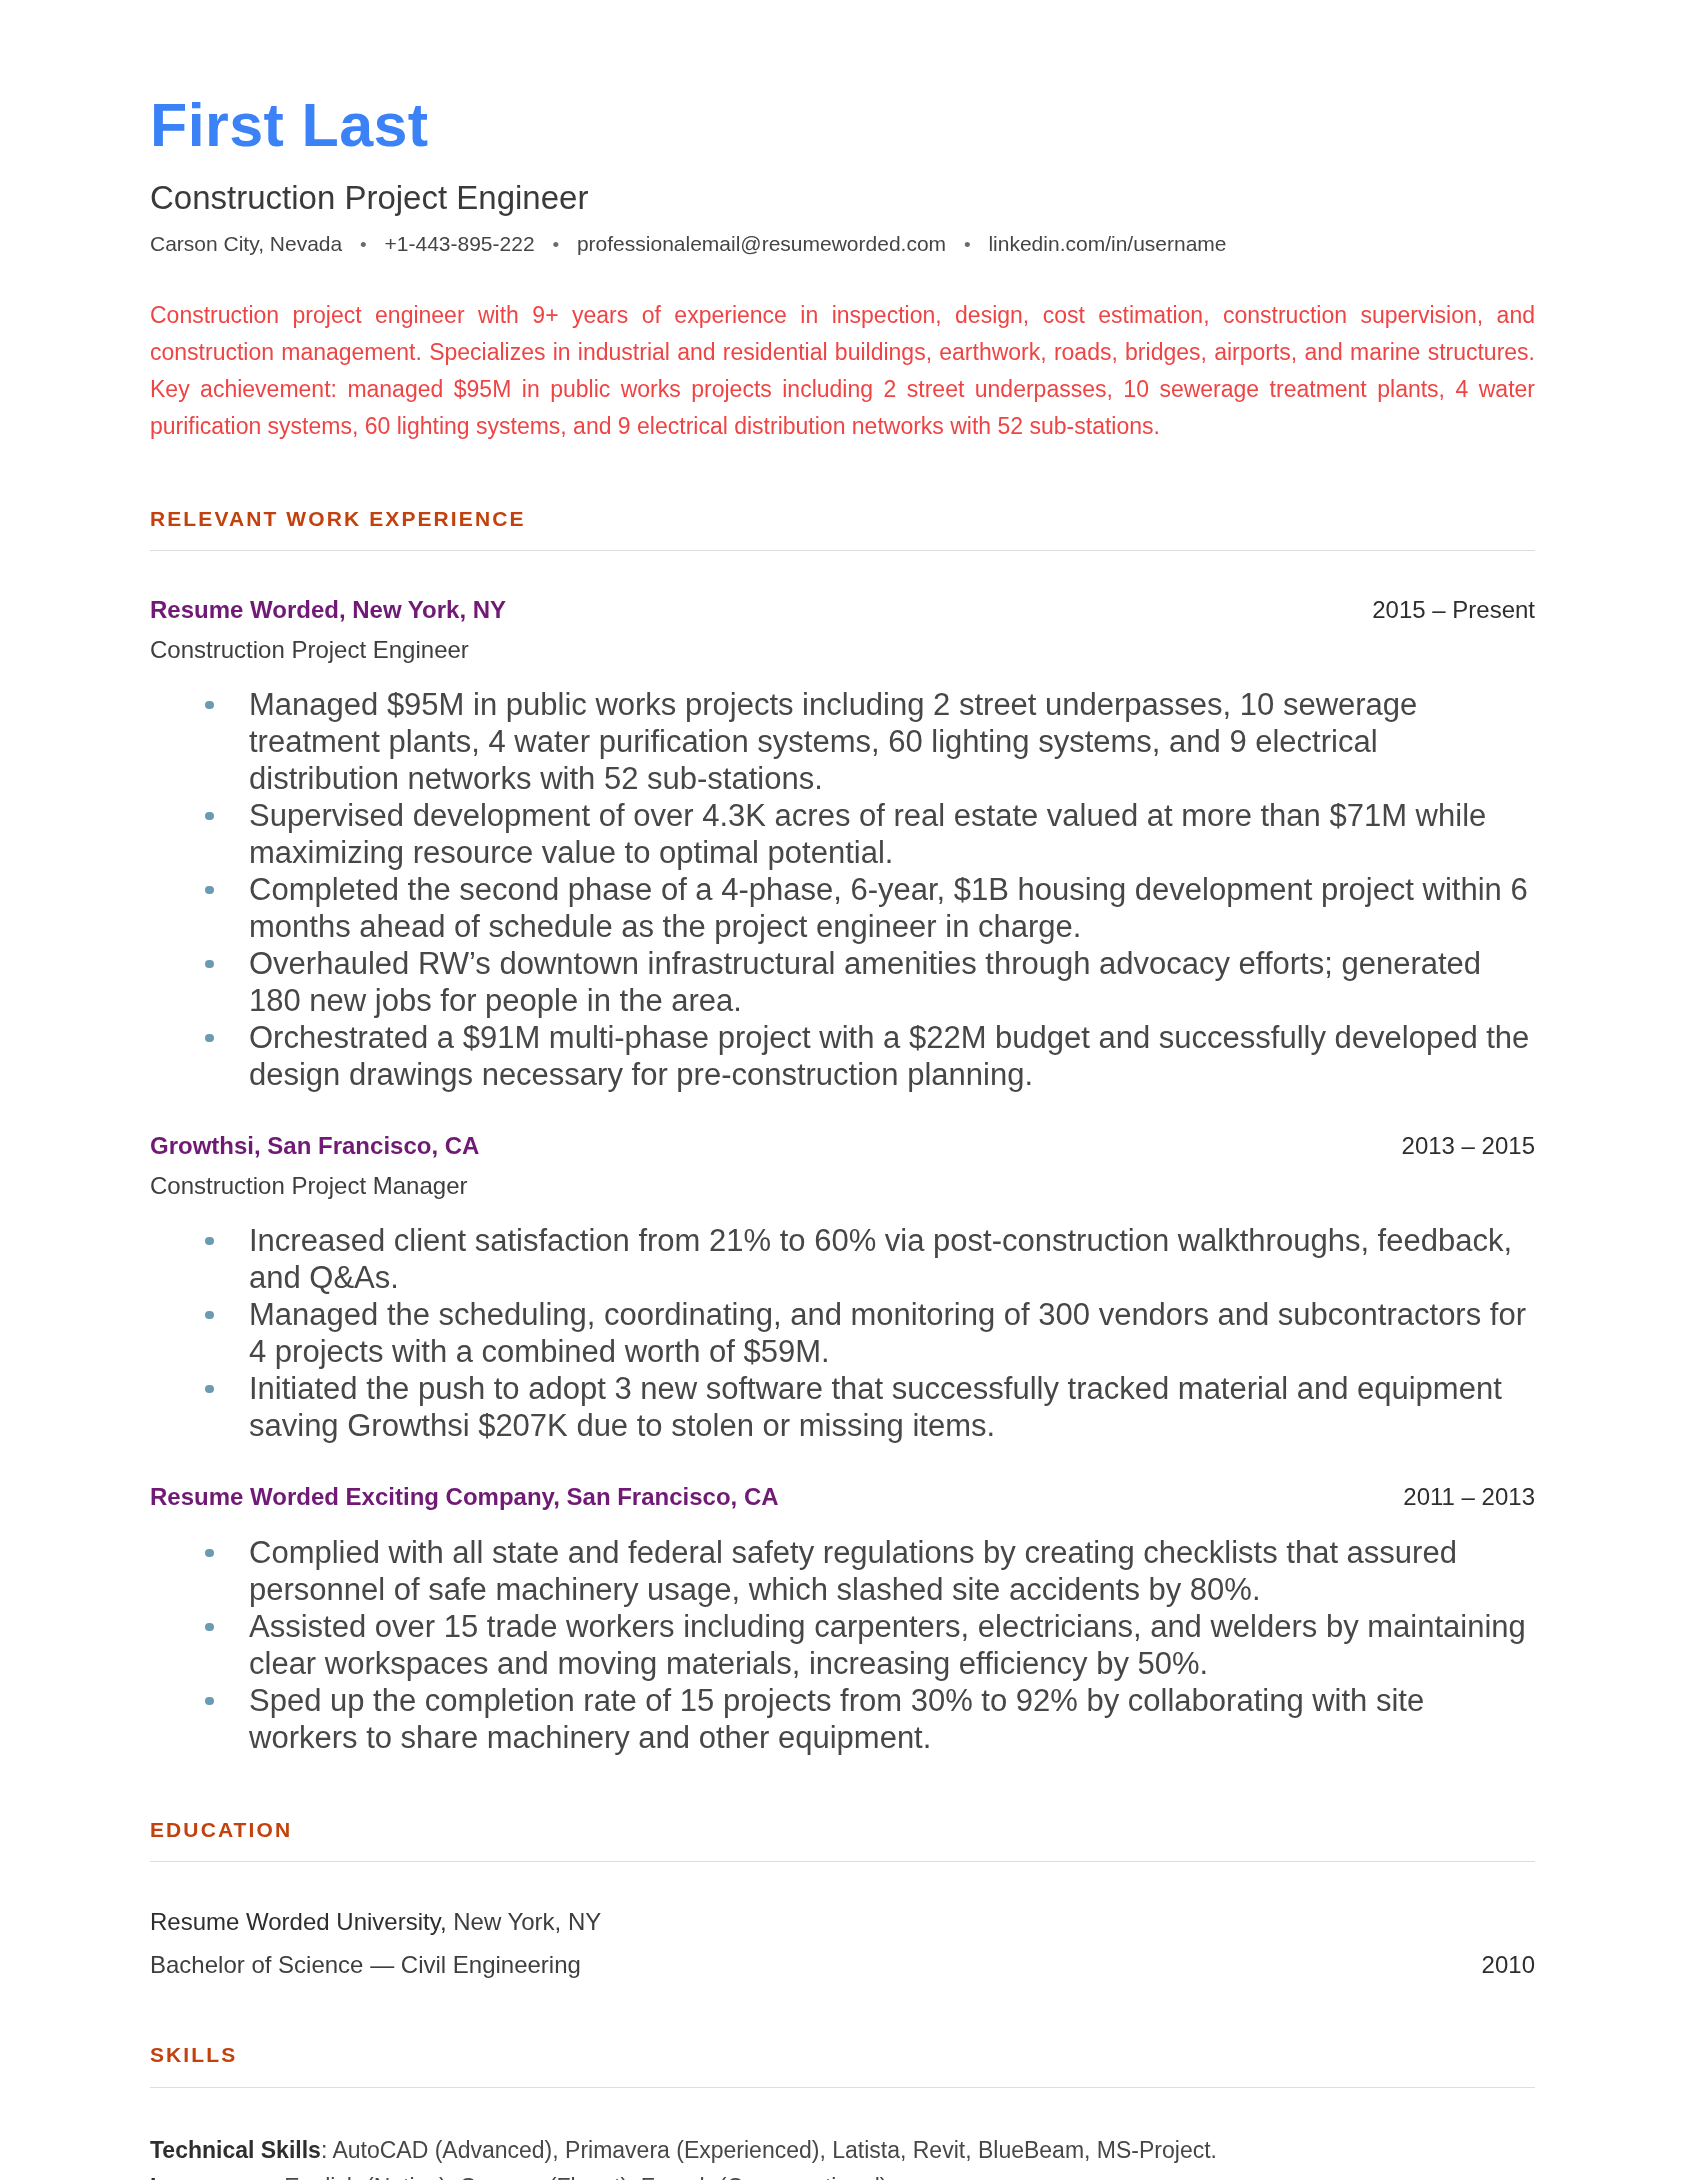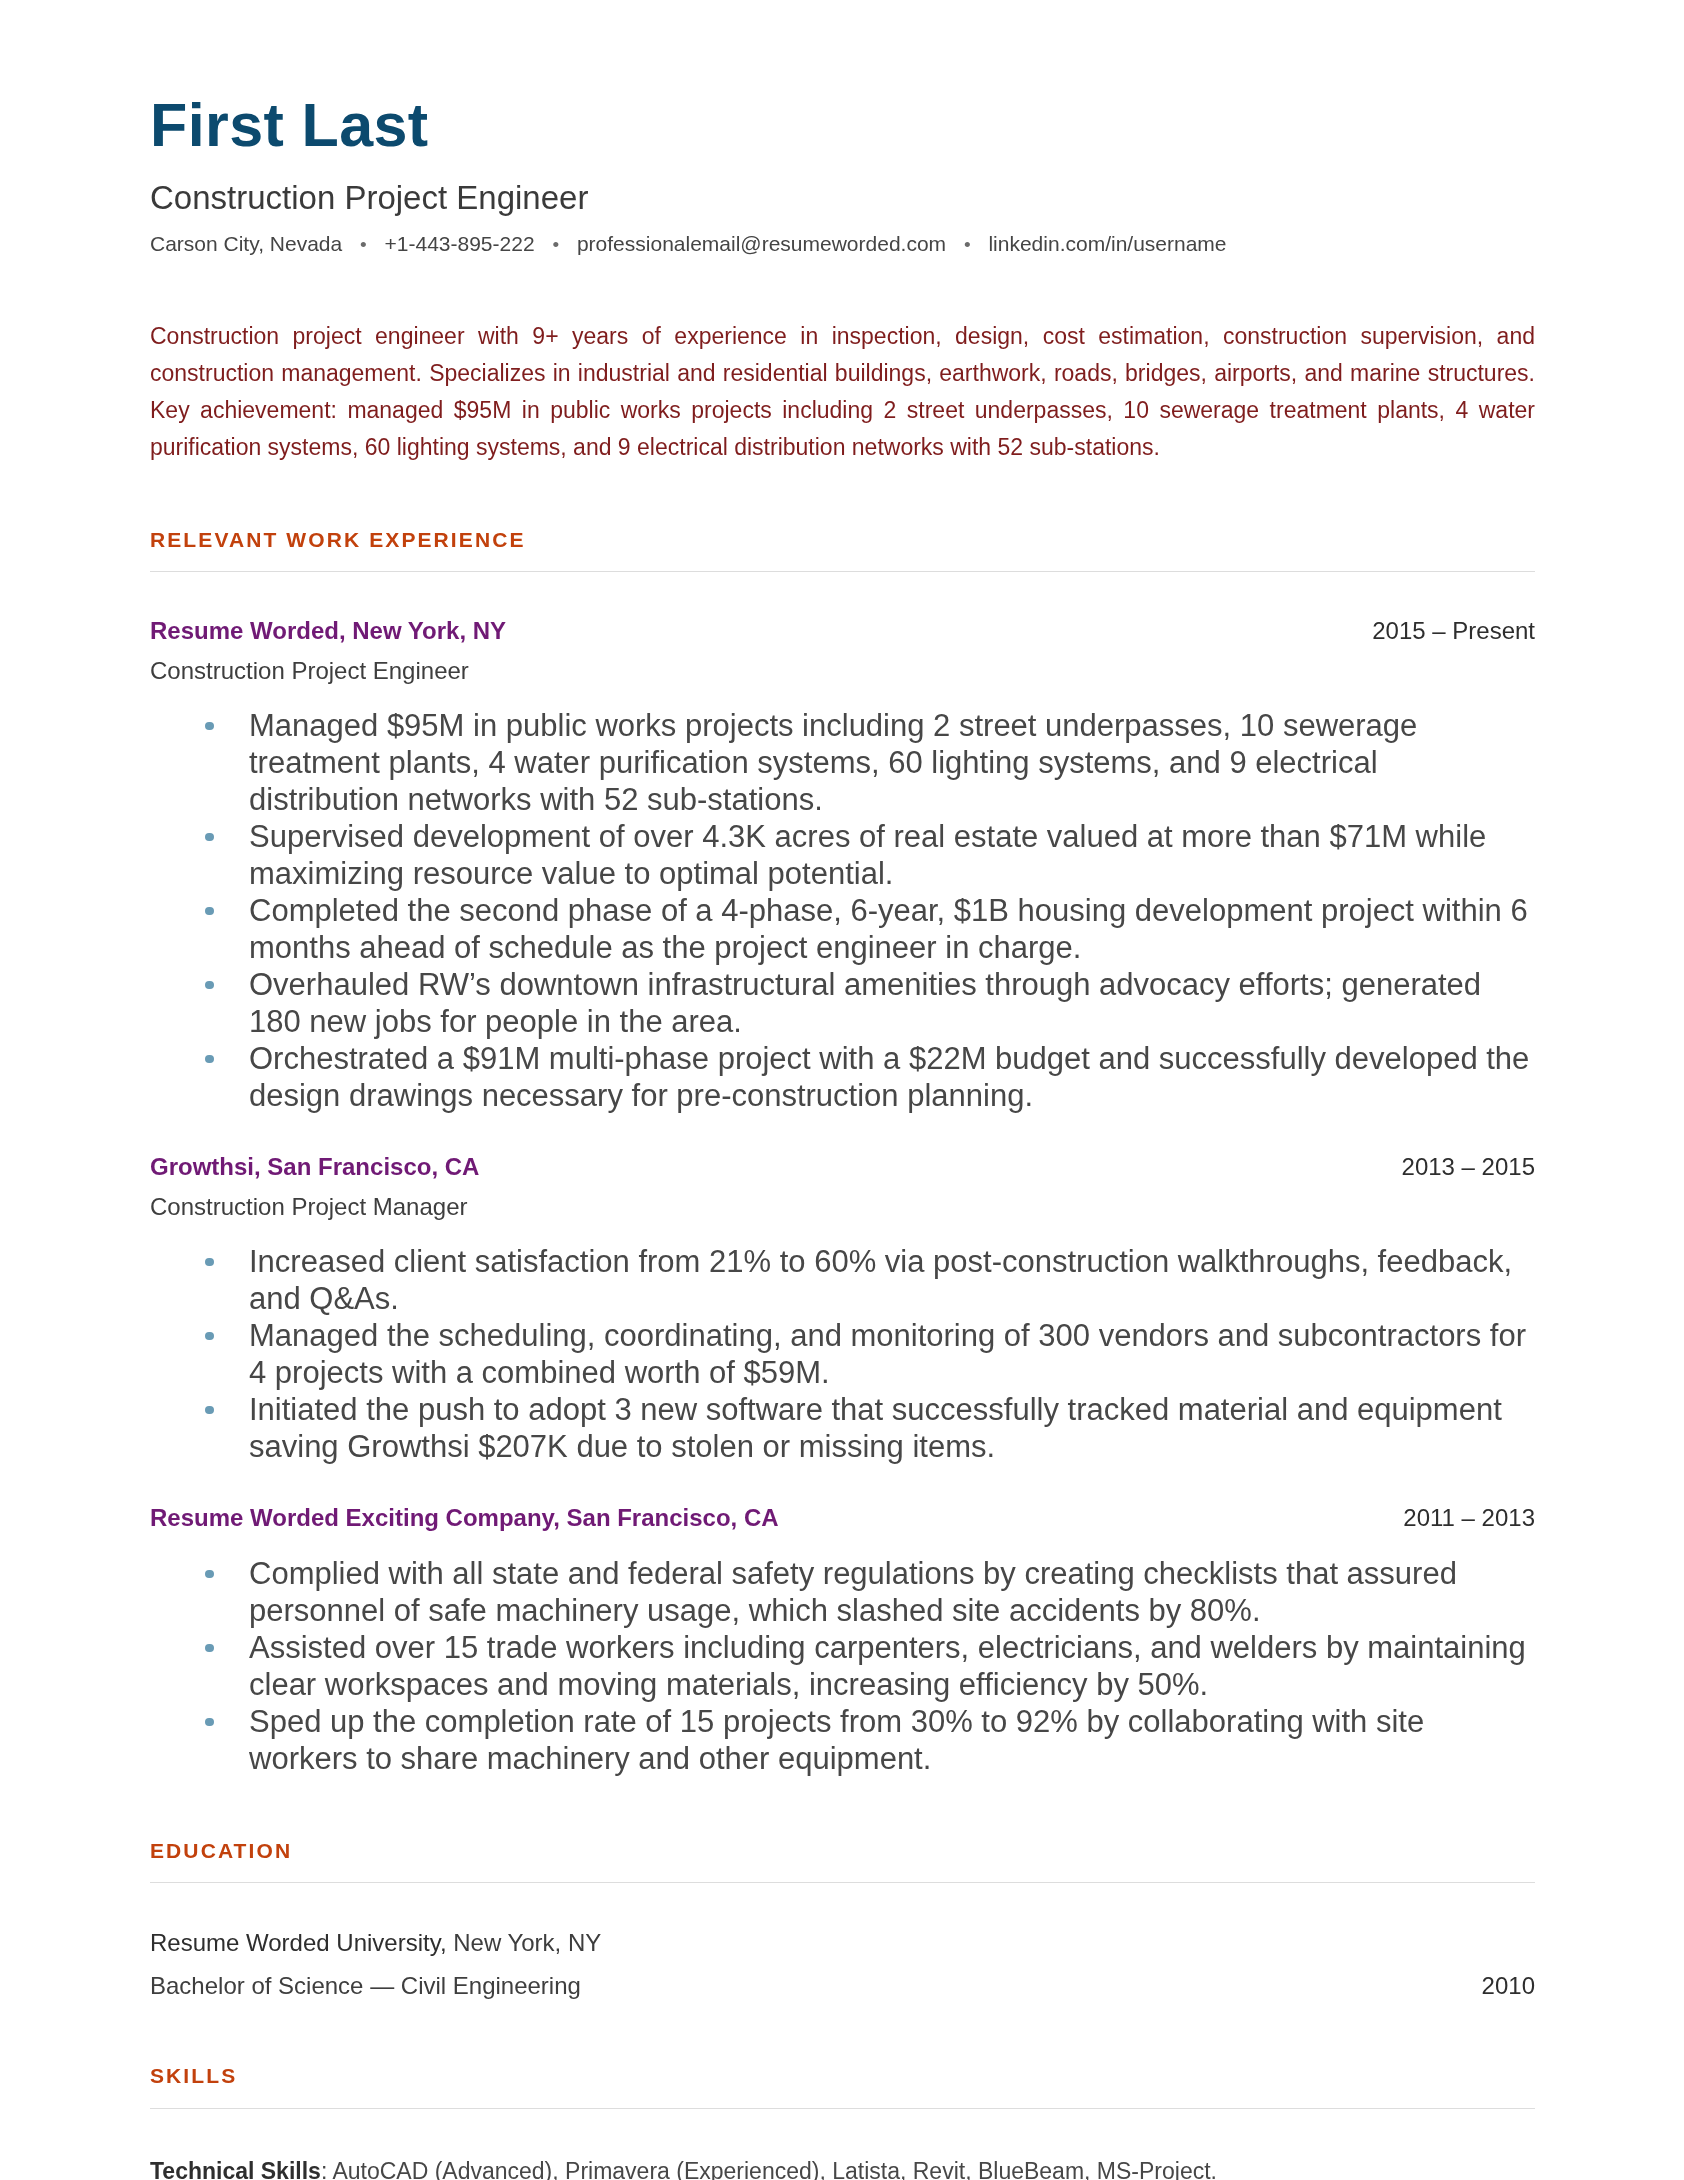--- a/index.html
+++ b/index.html
@@ -10,21 +10,21 @@
     width: 1685px;
     min-height: 2181px;
     background: #ffffff;
     padding: 92px 150px 77px 150px;
   }
 
   
   .candidate-name {
     font-size: 61px;
     font-weight: 700;
-    color: #0c4a6e;
+    color: #3b82f6;
     letter-spacing: 0.4px;
     line-height: 1.1;
   }
   .candidate-title {
     margin-top: 19px;
     font-size: 33px;
     font-weight: 400;
     color: #3A3A3A;
     line-height: 1.2;
   }
@@ -33,24 +33,24 @@
     font-size: 21px;
     color: #454545;
     line-height: 1.4;
   }
   .contact-line .sep {
     color: #6b6b6b;
     margin: 0 12px;
     font-size: 19px;
   }
   .summary {
-    margin-top: 60px;
+    margin-top: 39px;
     font-size: 23px;
     line-height: 37px;
-    color: #7f1d1d;
+    color: #ef4444;
     text-align: justify;
   }
 
   
   .resume-section { margin-top: 61px; }
   .section-heading {
     font-size: 21px;
     font-weight: 700;
     letter-spacing: 2.1px;
     color: #c2410c;

